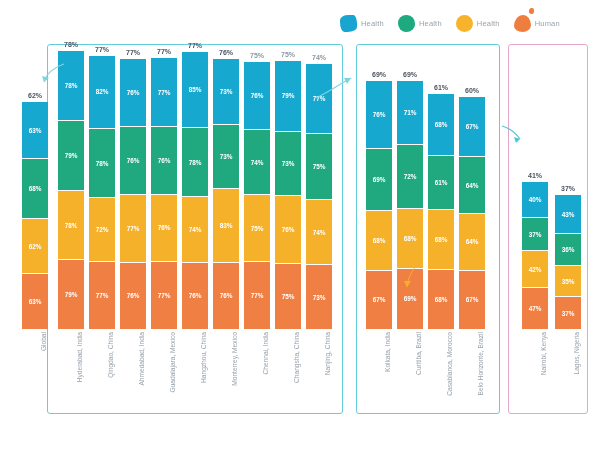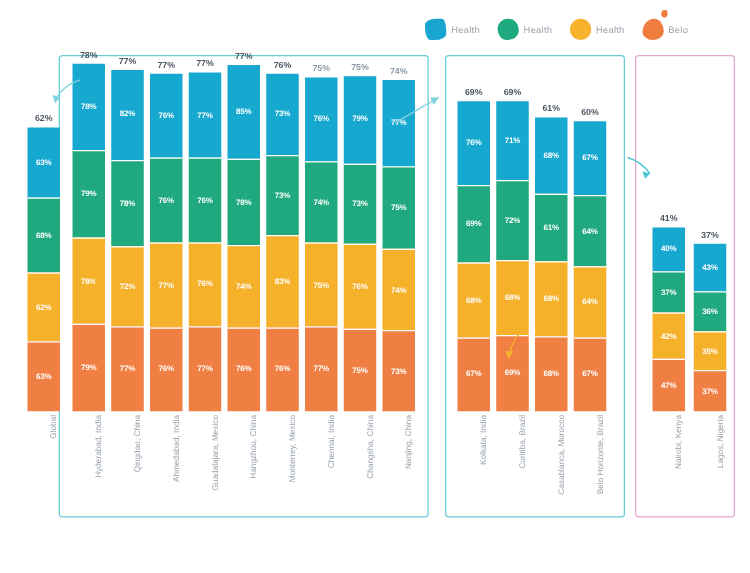--- a/index.html
+++ b/index.html
@@ -173,21 +173,21 @@
 
     <div class="legend-item">
       <span class="legend-blob money"></span>
       <span class="legend-label">Health</span>
     </div>
 
     <div class="legend-item">
       <span class="legend-blob work">
         <span id="work-spark"></span>
       </span>
-      <span class="legend-label">Belo</span>
+      <span class="legend-label">Human</span>
     </div>
   </div>
 
   <div id="plot">
 
     <div class="group-frame" id="frame-g1"></div>
     <div class="group-frame" id="frame-g2"></div>
     <div class="group-frame" id="frame-g3"></div>
 
     <div id="bars">

